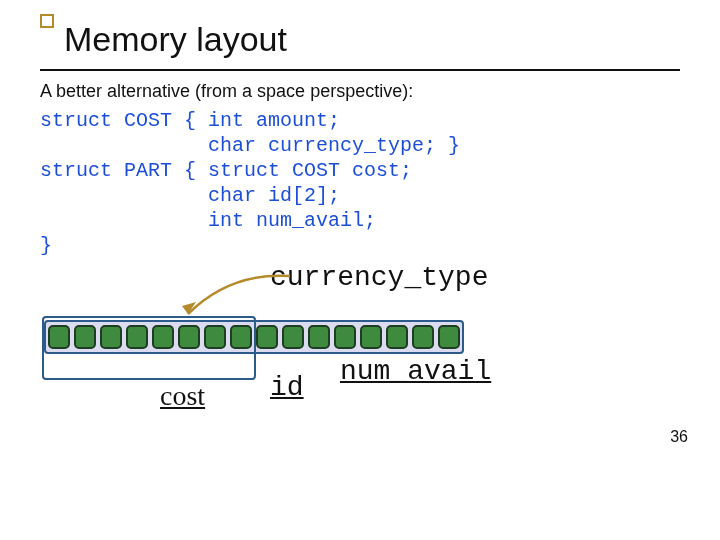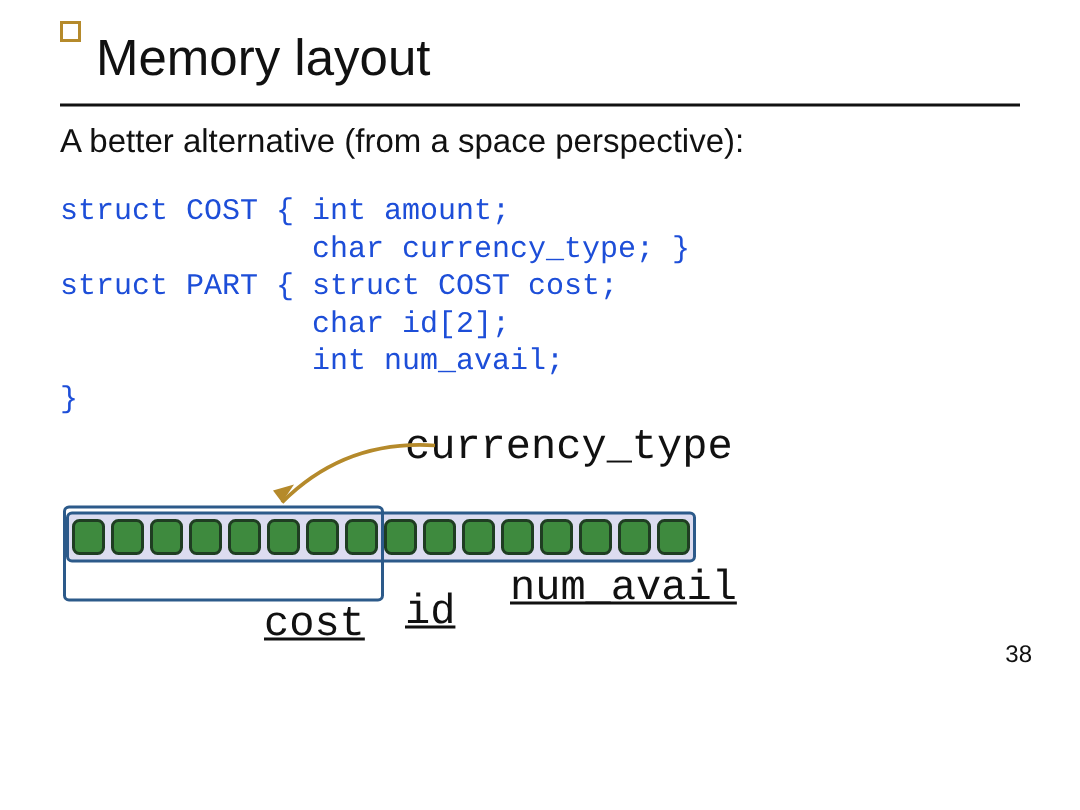--- a/index.html
+++ b/index.html
@@ -2,33 +2,33 @@
 <html><head>
 <meta charset="utf-8">
 <style>
   * { box-sizing: border-box; margin: 0; padding: 0; }
   html, body { width: 720px; height: 540px; background: #fff; font-family: Arial, Helvetica, sans-serif; position: relative; }
   .slide { width: 720px; height: 464px; padding: 18px 40px 0 40px; position: relative; }
   .corner-box { position: absolute; left: 40px; top: 14px; width: 14px; height: 14px; border: 2px solid #b58a2b; background: transparent; }
   .title { font-size: 34px; color: #111; font-weight: 400; padding-left: 24px; padding-top: 2px; }
   .title-underline { border: none; border-top: 2px solid #111; margin-top: 10px; margin-left: 0; width: 100%; }
   .body { padding-top: 10px; }
-  .lead { font-size: 22px; color: #111; margin-bottom: 22px; }
+  .lead { font-size: 18px; color: #111; margin-bottom: 6px; }
   .code { font-family: "Courier New", monospace; font-size: 20px; color: #1d4ed8; white-space: pre; line-height: 1.25; }
   .diagram-area { position: relative; width: 430px; height: 150px; margin-top: 6px; }
   .mem-row { position: absolute; left: 4px; top: 56px; width: 420px; height: 34px; border: 2px solid #2c5a8a; border-radius: 4px; background: #dcdcf0; display: flex; }
   .byte { flex: 1 0 0; margin: 3px 2px; border: 2px solid #1f3d22; border-radius: 5px; background: #3e8a3e; }
   .cost-box { position: absolute; left: 2px; top: 52px; width: 214px; height: 64px; border: 2px solid #2c5a8a; border-radius: 4px; background: transparent; pointer-events: none; }
   .lbl { position: absolute; font-family: "Courier New", monospace; font-size: 28px; color: #111; }
   .lbl.underline { text-decoration: underline; }
   .lbl-currency { left: 230px; top: -2px; }
   .lbl-amount { left: 54px; top: 92px; }
   .lbl-id { left: 230px; top: 92px; margin-top: 16px; }
   .lbl-numavail { left: 300px; top: 92px; }
-  .lbl-cost { left: 136px; top: 116px; }
+  .lbl-cost { left: 120px; top: 116px; font-family: Liberation Serif, serif; }
   .page-num { position: absolute; right: 32px; bottom: 18px; font-size: 16px; color: #111; }
   .arrow-svg { position: absolute; left: 140px; top: 6px; width: 130px; height: 60px; pointer-events: none; }
 </style>
 </head>
 <body>
 
 <div class="slide">
   <div class="corner-box"></div>
   <h1 class="title">Memory layout</h1>
   <hr class="title-underline">
@@ -69,14 +69,14 @@
         <div class="byte"></div>
       </div>
       <div class="cost-box"></div>
 
       <span class="lbl underline lbl-id">id</span>
       <span class="lbl underline lbl-numavail">num_avail</span>
       <span class="lbl underline lbl-cost">cost</span>
     </div>
   </div>
 
-  <div class="page-num">38</div>
+  <div class="page-num">36</div>
 </div>
 
 </body></html>

